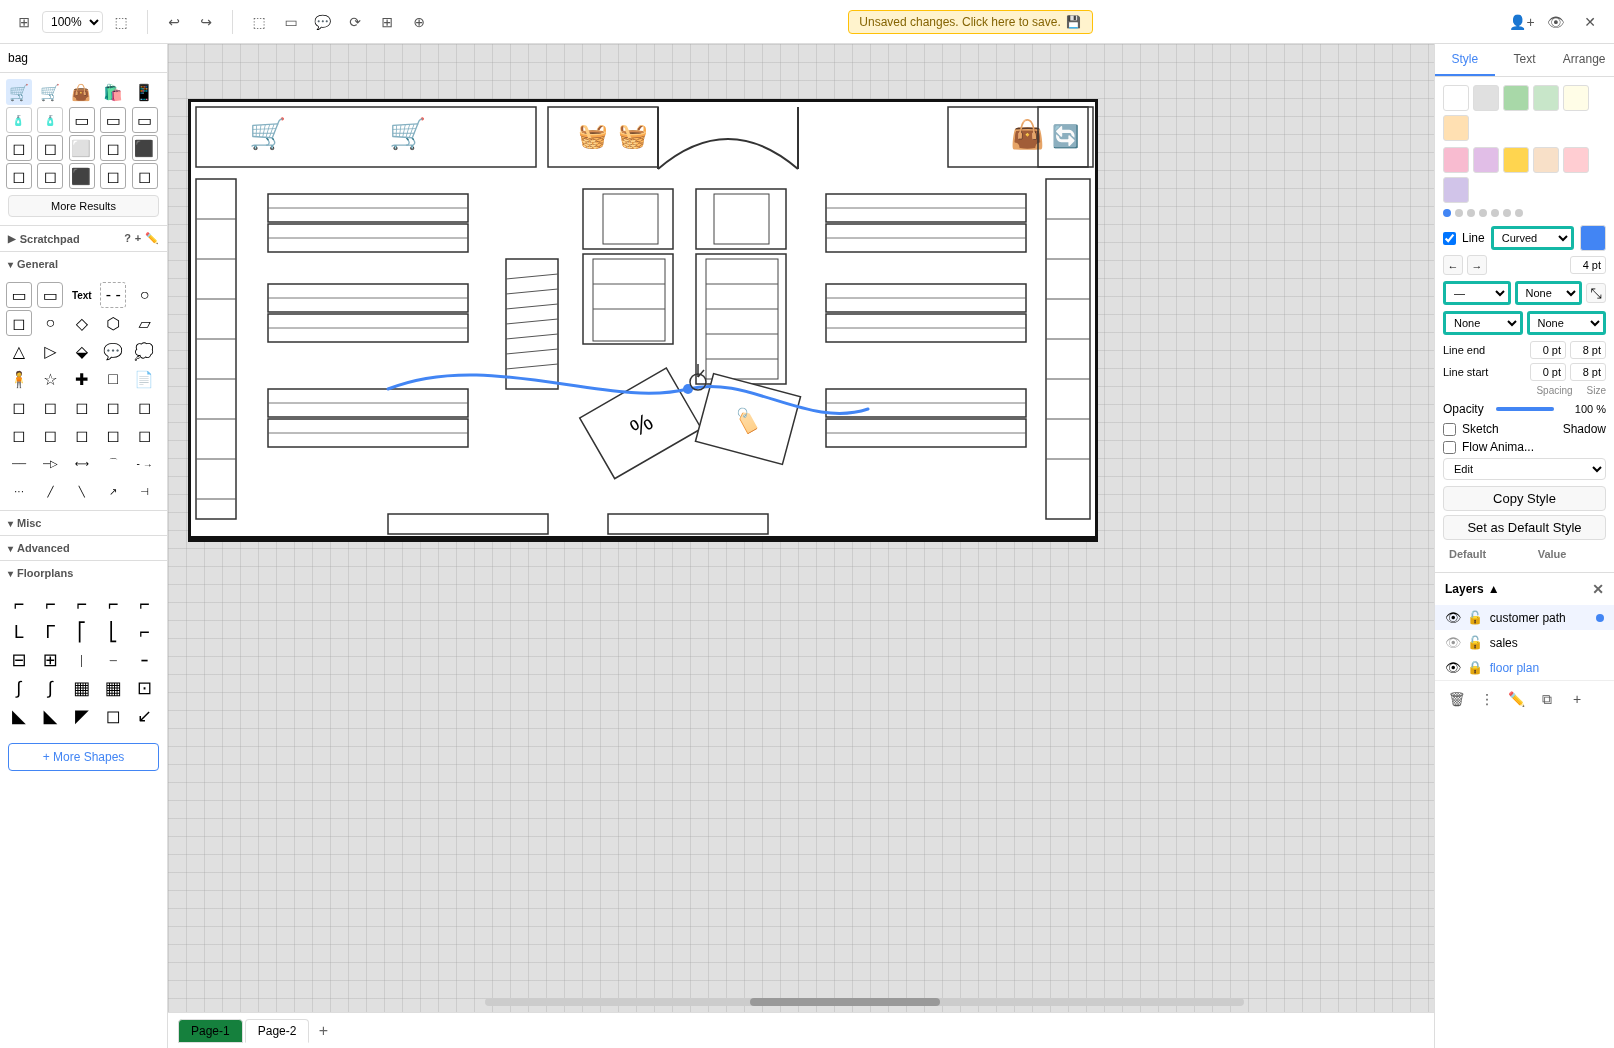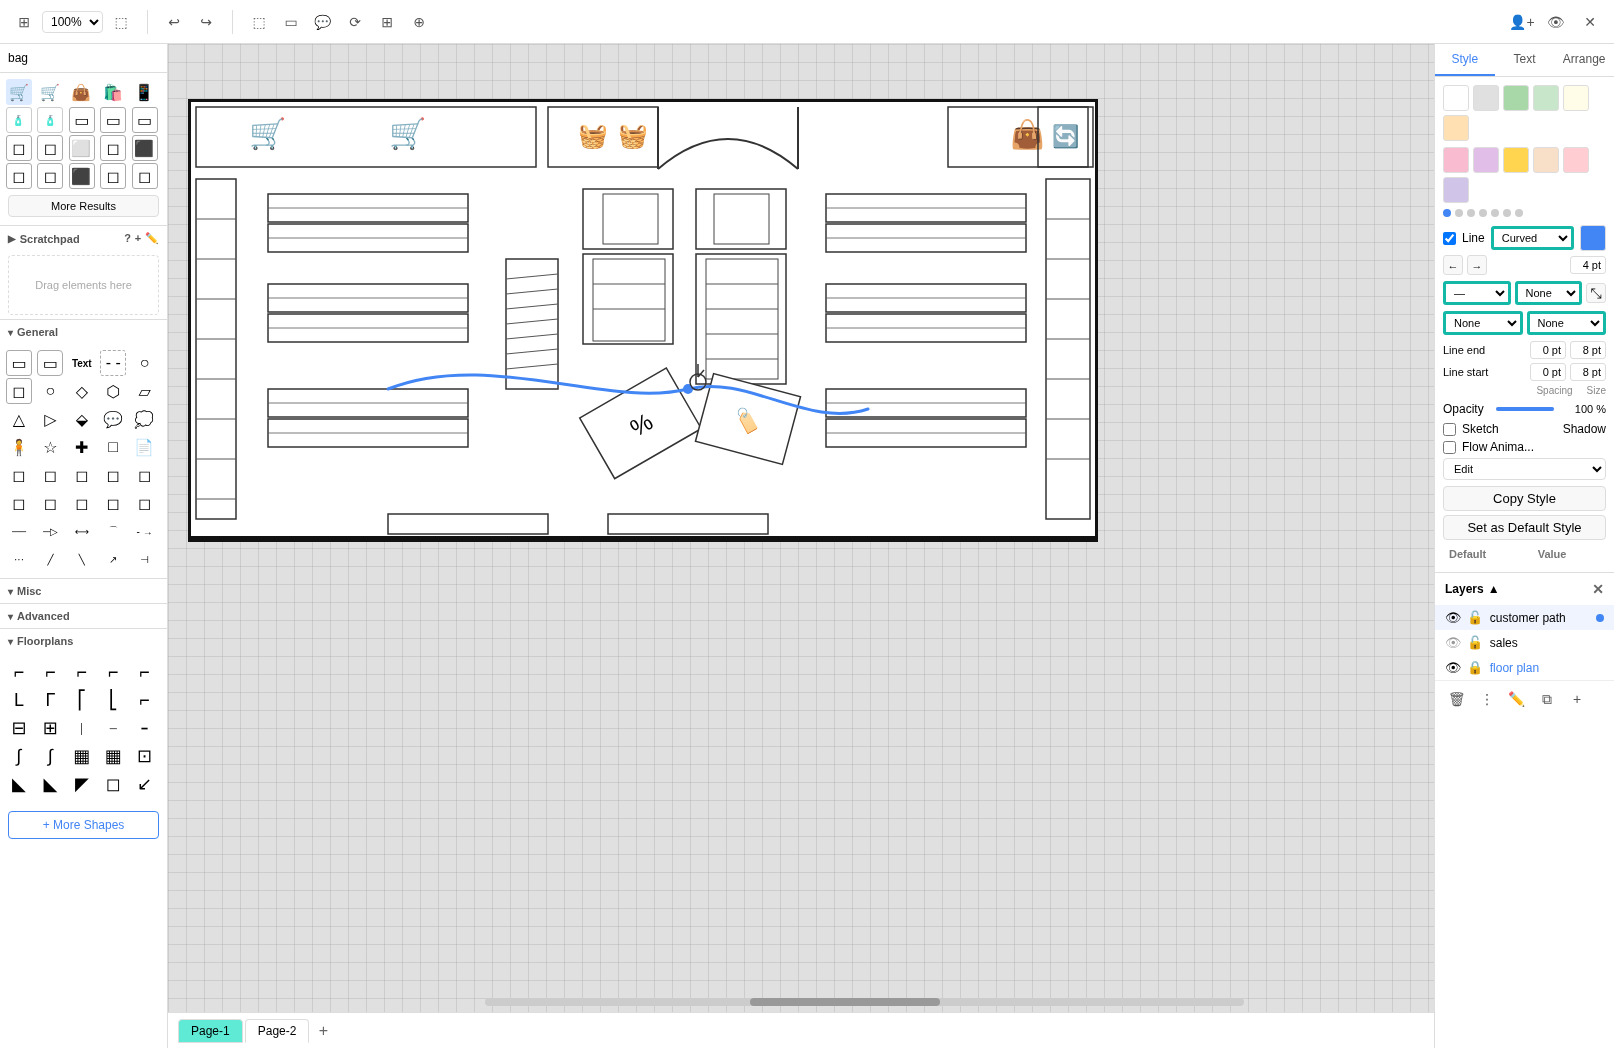--- a/index.html
+++ b/index.html
@@ -136,21 +136,21 @@
       padding: 0 10px;
       gap: 2px;
       flex-shrink: 0;
     }
     .page-tab {
       padding: 4px 12px;
       border: 1px solid #ddd;
       border-radius: 4px 4px 0 0;
       cursor: pointer;
       font-size: 12px;
-      background: #5eead4;
+      background: #15803d;
     }
     .page-tab.active {
       background: #fff;
       border-bottom-color: #fff;
       font-weight: 500;
     }
     .add-page-btn {
       width: 24px; height: 24px;
       border: none; background: none;
       cursor: pointer; font-size: 16px;
@@ -359,20 +359,26 @@
 
   <div class="toolbar-group">
     <button class="toolbar-btn">⬚</button>
     <button class="toolbar-btn">▭</button>
     <button class="toolbar-btn">💬</button>
     <button class="toolbar-btn">⟳</button>
     <button class="toolbar-btn">⊞</button>
     <button class="toolbar-btn">⊕</button>
   </div>
 
+  <div class="toolbar-center">
+    <div class="unsaved-banner">
+      <span>Unsaved changes. Click here to save.</span>
+      <span>💾</span>
+    </div>
+  </div>
 
   <div class="toolbar-right">
     <button class="toolbar-btn">👤+</button>
     <button class="toolbar-btn">👁</button>
     <button class="toolbar-btn">✕</button>
   </div>
 </div>
 
 <div id="main">
 
@@ -414,23 +420,20 @@
 
     <div class="sidebar-section">
       <div class="sidebar-section-header">
         <span class="section-collapse">▶</span>
         <span>Scratchpad</span>
         <span style="margin-left:auto; display:flex; gap:4px;">
           <span style="cursor:pointer;">?</span>
           <span style="cursor:pointer;">+</span>
           <span style="cursor:pointer;">✏️</span>
         </span>
-      </div>
-      <div class="scratchpad-area">
-        <span>Drag elements here</span>
       </div>
     </div>
 
     <div class="sidebar-section">
       <div class="sidebar-section-header">
         <span class="section-collapse">▾</span>
         <span>General</span>
       </div>
       <div class="shape-grid">
         <div class="shape-item" style="border:1px solid #aaa;">▭</div>

